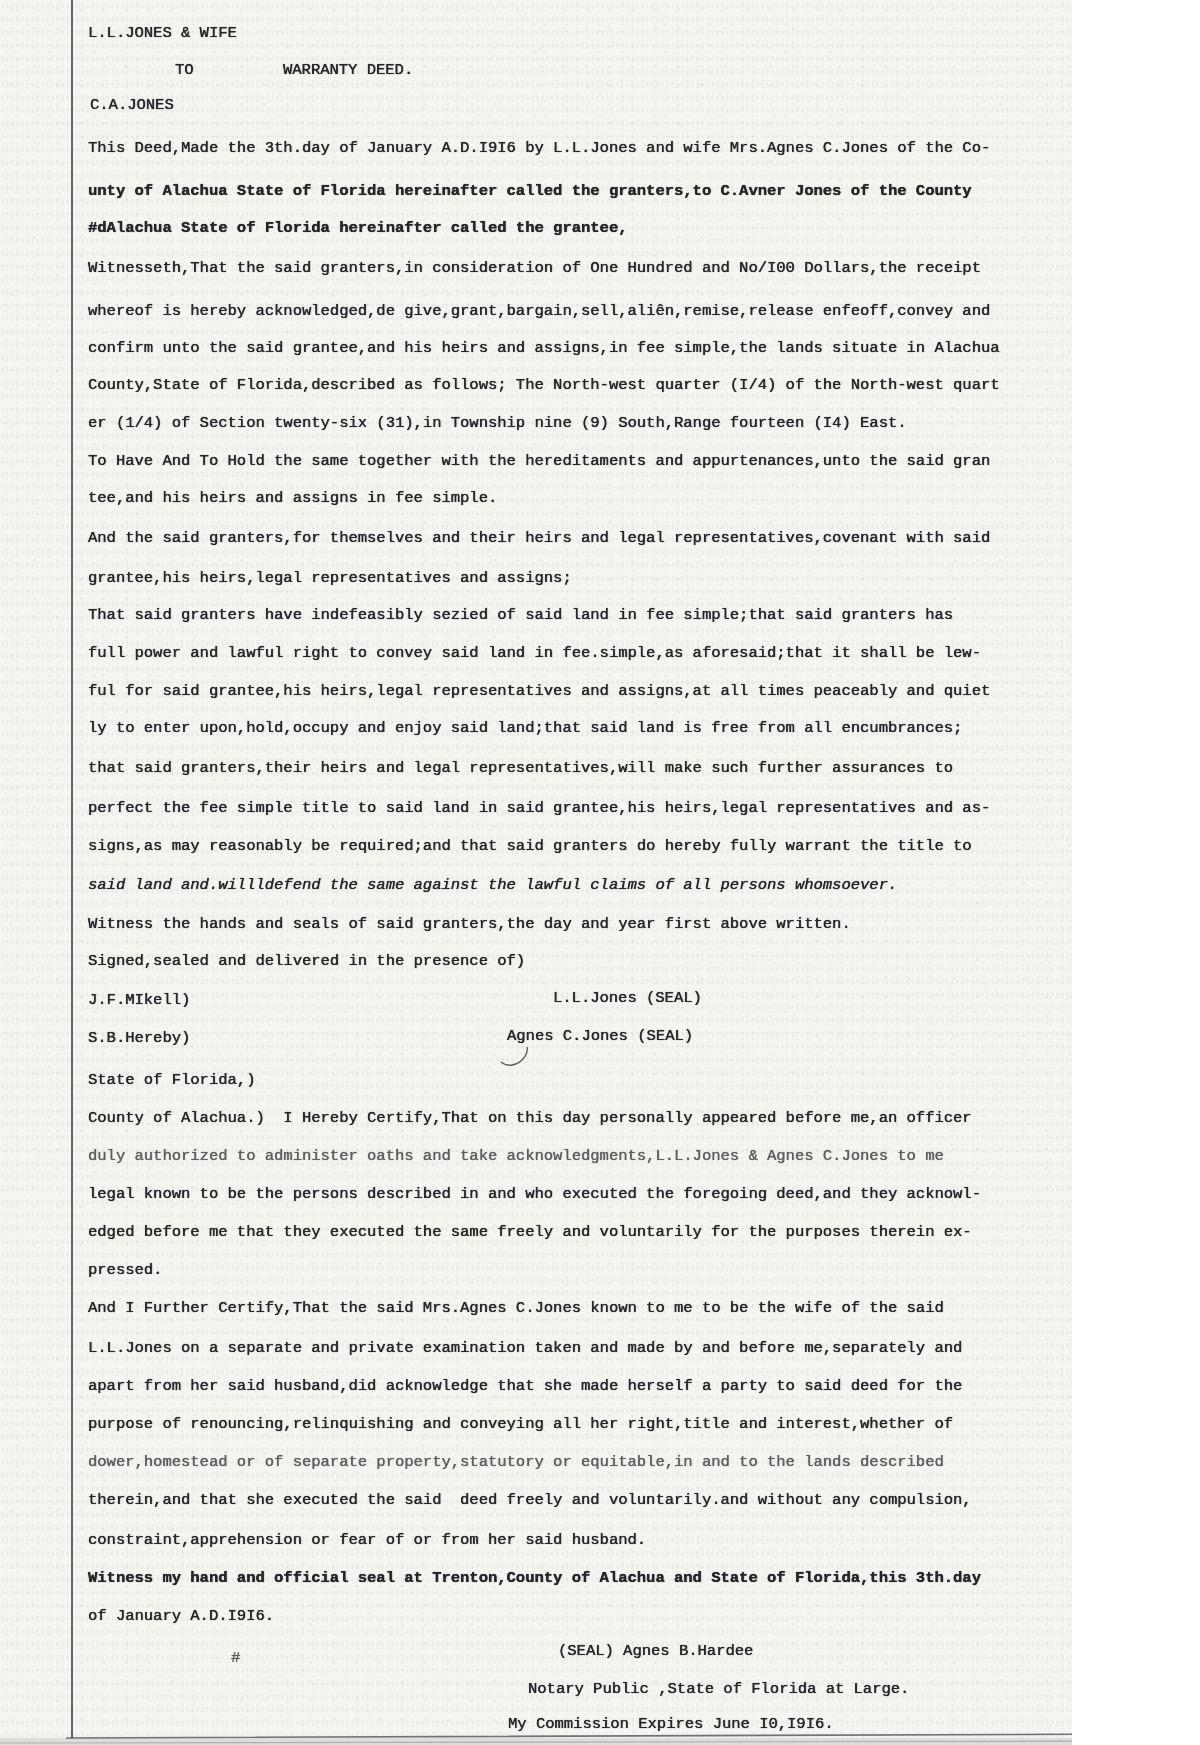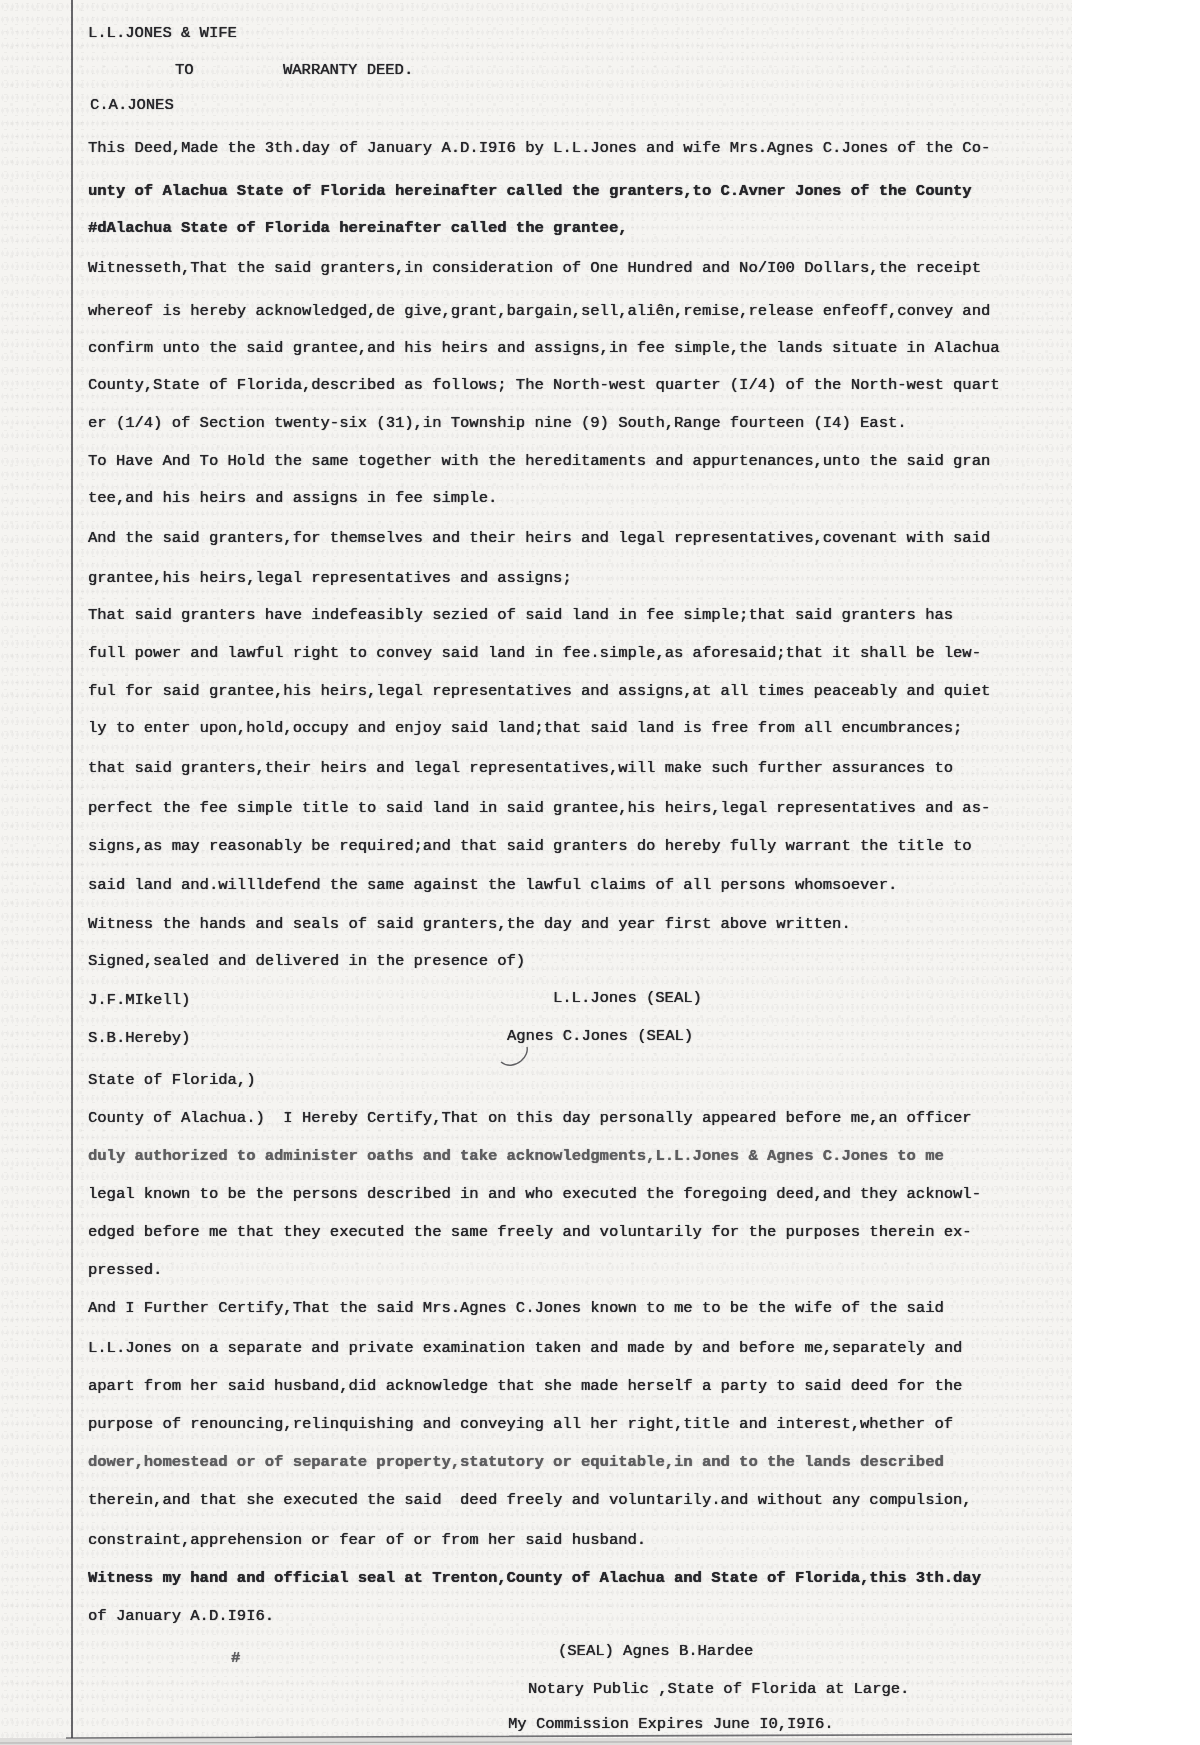--- a/index.html
+++ b/index.html
@@ -18,21 +18,21 @@
   .ln{
     position:absolute;
     white-space:pre;
     font-family:"Liberation Mono","DejaVu Sans Mono",monospace;
     font-size:15.5px;
     line-height:17px;
     color:#26262a;
     text-shadow:0 0 .7px rgba(25,25,30,.95), .5px .3px .8px rgba(25,25,30,.35);
   }
   .b{font-weight:bold;}
-  .f{opacity:.72;font-weight:bold;}
+  .f{opacity:.72;}
   .vrule{position:absolute;top:0;}
   #left-rule{left:71px;width:2px;height:1740px;background:rgba(55,55,60,.75);}
   #right-rule{left:1104px;width:2px;height:1745px;background:rgba(60,60,65,.55);}
   #right-faint-rule{
     left:1181px;width:1px;height:1745px;opacity:.45;
     background:repeating-linear-gradient(to bottom, rgba(90,90,95,.5) 0 3px, transparent 3px 6px);
   }
   #top-right-rule{position:absolute;left:1104px;top:2px;width:93px;height:2px;background:rgba(55,55,60,.6);}
   #bottom-strip{position:absolute;left:0;top:1738px;width:1200px;height:7px;background:#dedddb;}
   svg.overlay{position:absolute;left:0;top:0;pointer-events:none;}
@@ -66,21 +66,21 @@
       <div class="ln" style="left: 88px; top: 490px;">tee,and his heirs and assigns in fee simple.</div>
       <div class="ln" style="left: 88px; top: 530px;">And the said granters,for themselves and their heirs and legal representatives,covenant with said</div>
       <div class="ln" style="left: 88px; top: 570px;">grantee,his heirs,legal representatives and assigns;</div>
       <div class="ln" style="left: 88px; top: 607px;">That said granters have indefeasibly sezied of said land in fee simple;that said granters has</div>
       <div class="ln" style="left: 88px; top: 645px;">full power and lawful right to convey said land in fee.simple,as aforesaid;that it shall be lew-</div>
       <div class="ln" style="left: 88px; top: 683px;">ful for said grantee,his heirs,legal representatives and assigns,at all times peaceably and quiet</div>
       <div class="ln" style="left: 88px; top: 720px;">ly to enter upon,hold,occupy and enjoy said land;that said land is free from all encumbrances;</div>
       <div class="ln" style="left: 88px; top: 760px;">that said granters,their heirs and legal representatives,will make such further assurances to</div>
       <div class="ln" style="left: 88px; top: 800px;">perfect the fee simple title to said land in said grantee,his heirs,legal representatives and as-</div>
       <div class="ln" style="left: 88px; top: 838px;">signs,as may reasonably be required;and that said granters do hereby fully warrant the title to</div>
-      <div class="ln" style="left: 88px; top: 877px;">said land and.willldefend the same against the lawful claims of all persons whomsoever.</div>
+      <div class="ln" style="left: 88px; top: 877px; font-style: italic;">said land and.willldefend the same against the lawful claims of all persons whomsoever.</div>
       <div class="ln" style="left: 88px; top: 916px;">Witness the hands and seals of said granters,the day and year first above written.</div>
       <div class="ln" style="left: 88px; top: 953px;">Signed,sealed and delivered in the presence of)</div>
       <div class="ln" style="left: 88px; top: 992px;">J.F.MIkell)</div>
       <div class="ln" style="left: 553px; top: 990px;">L.L.Jones (SEAL)</div>
       <div class="ln" style="left: 88px; top: 1030px;">S.B.Hereby)</div>
       <div class="ln" style="left: 507px; top: 1028px;">Agnes C.Jones (SEAL)</div>
       <div class="ln" style="left: 88px; top: 1072px;">State of Florida,)</div>
       <div class="ln" style="left: 88px; top: 1110px; text-align: center;">County of Alachua.)  I Hereby Certify,That on this day personally appeared before me,an officer</div>
       <div class="ln f" style="left: 88px; top: 1148px;">duly authorized to administer oaths and take acknowledgments,L.L.Jones &amp; Agnes C.Jones to me</div>
       <div class="ln" style="left: 88px; top: 1186px;">legal known to be the persons described in and who executed the foregoing deed,and they acknowl-</div>

